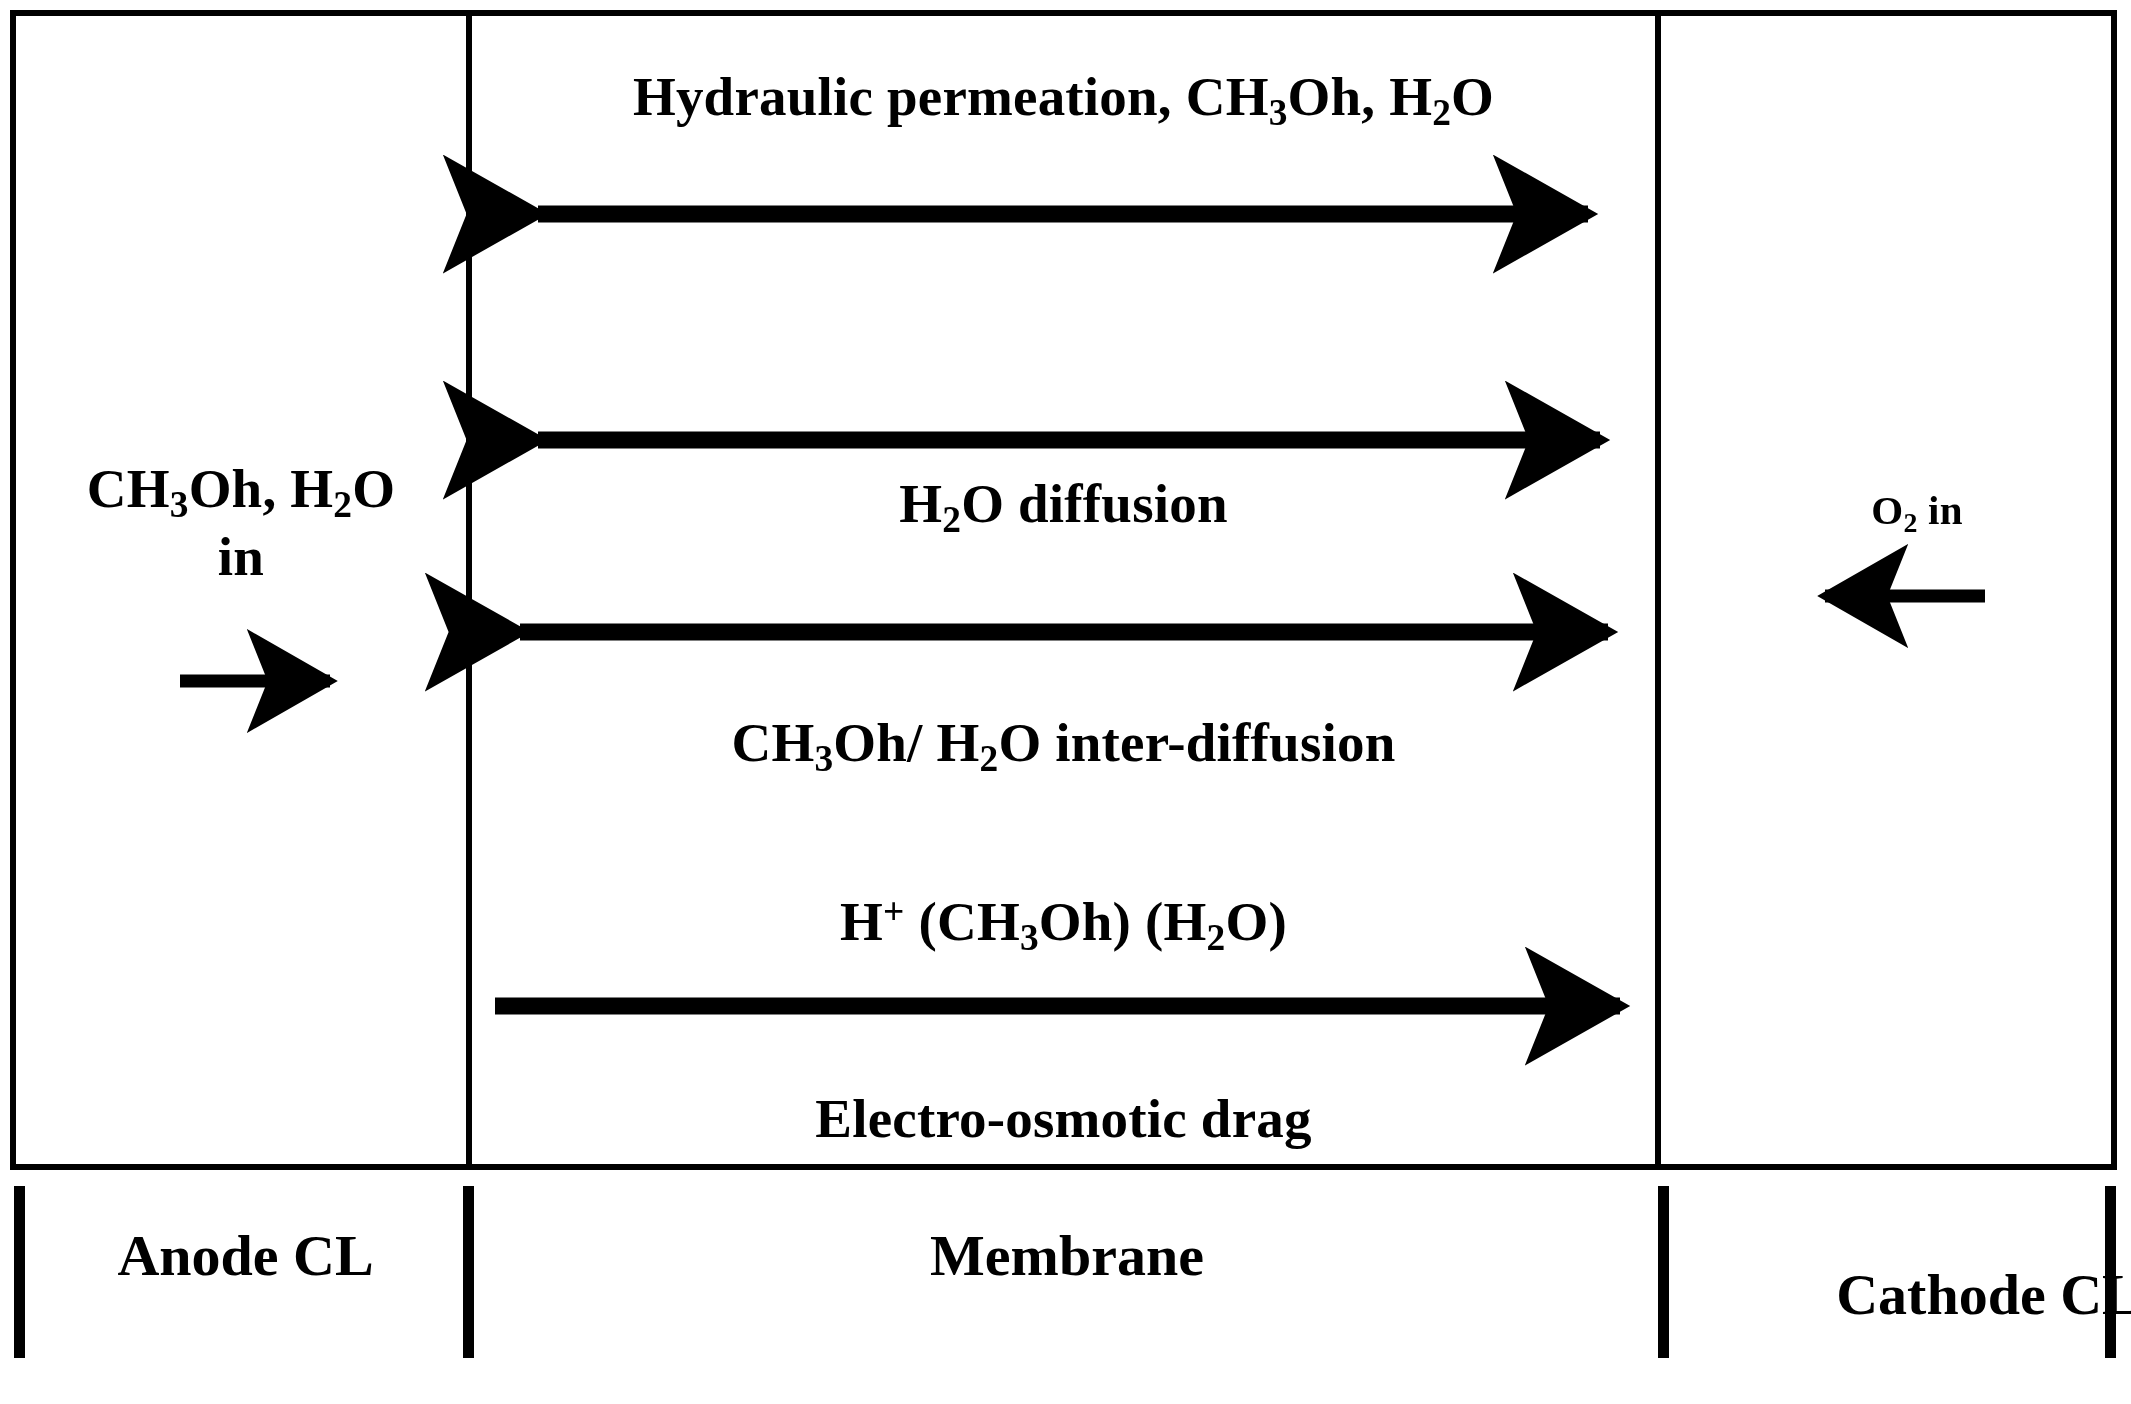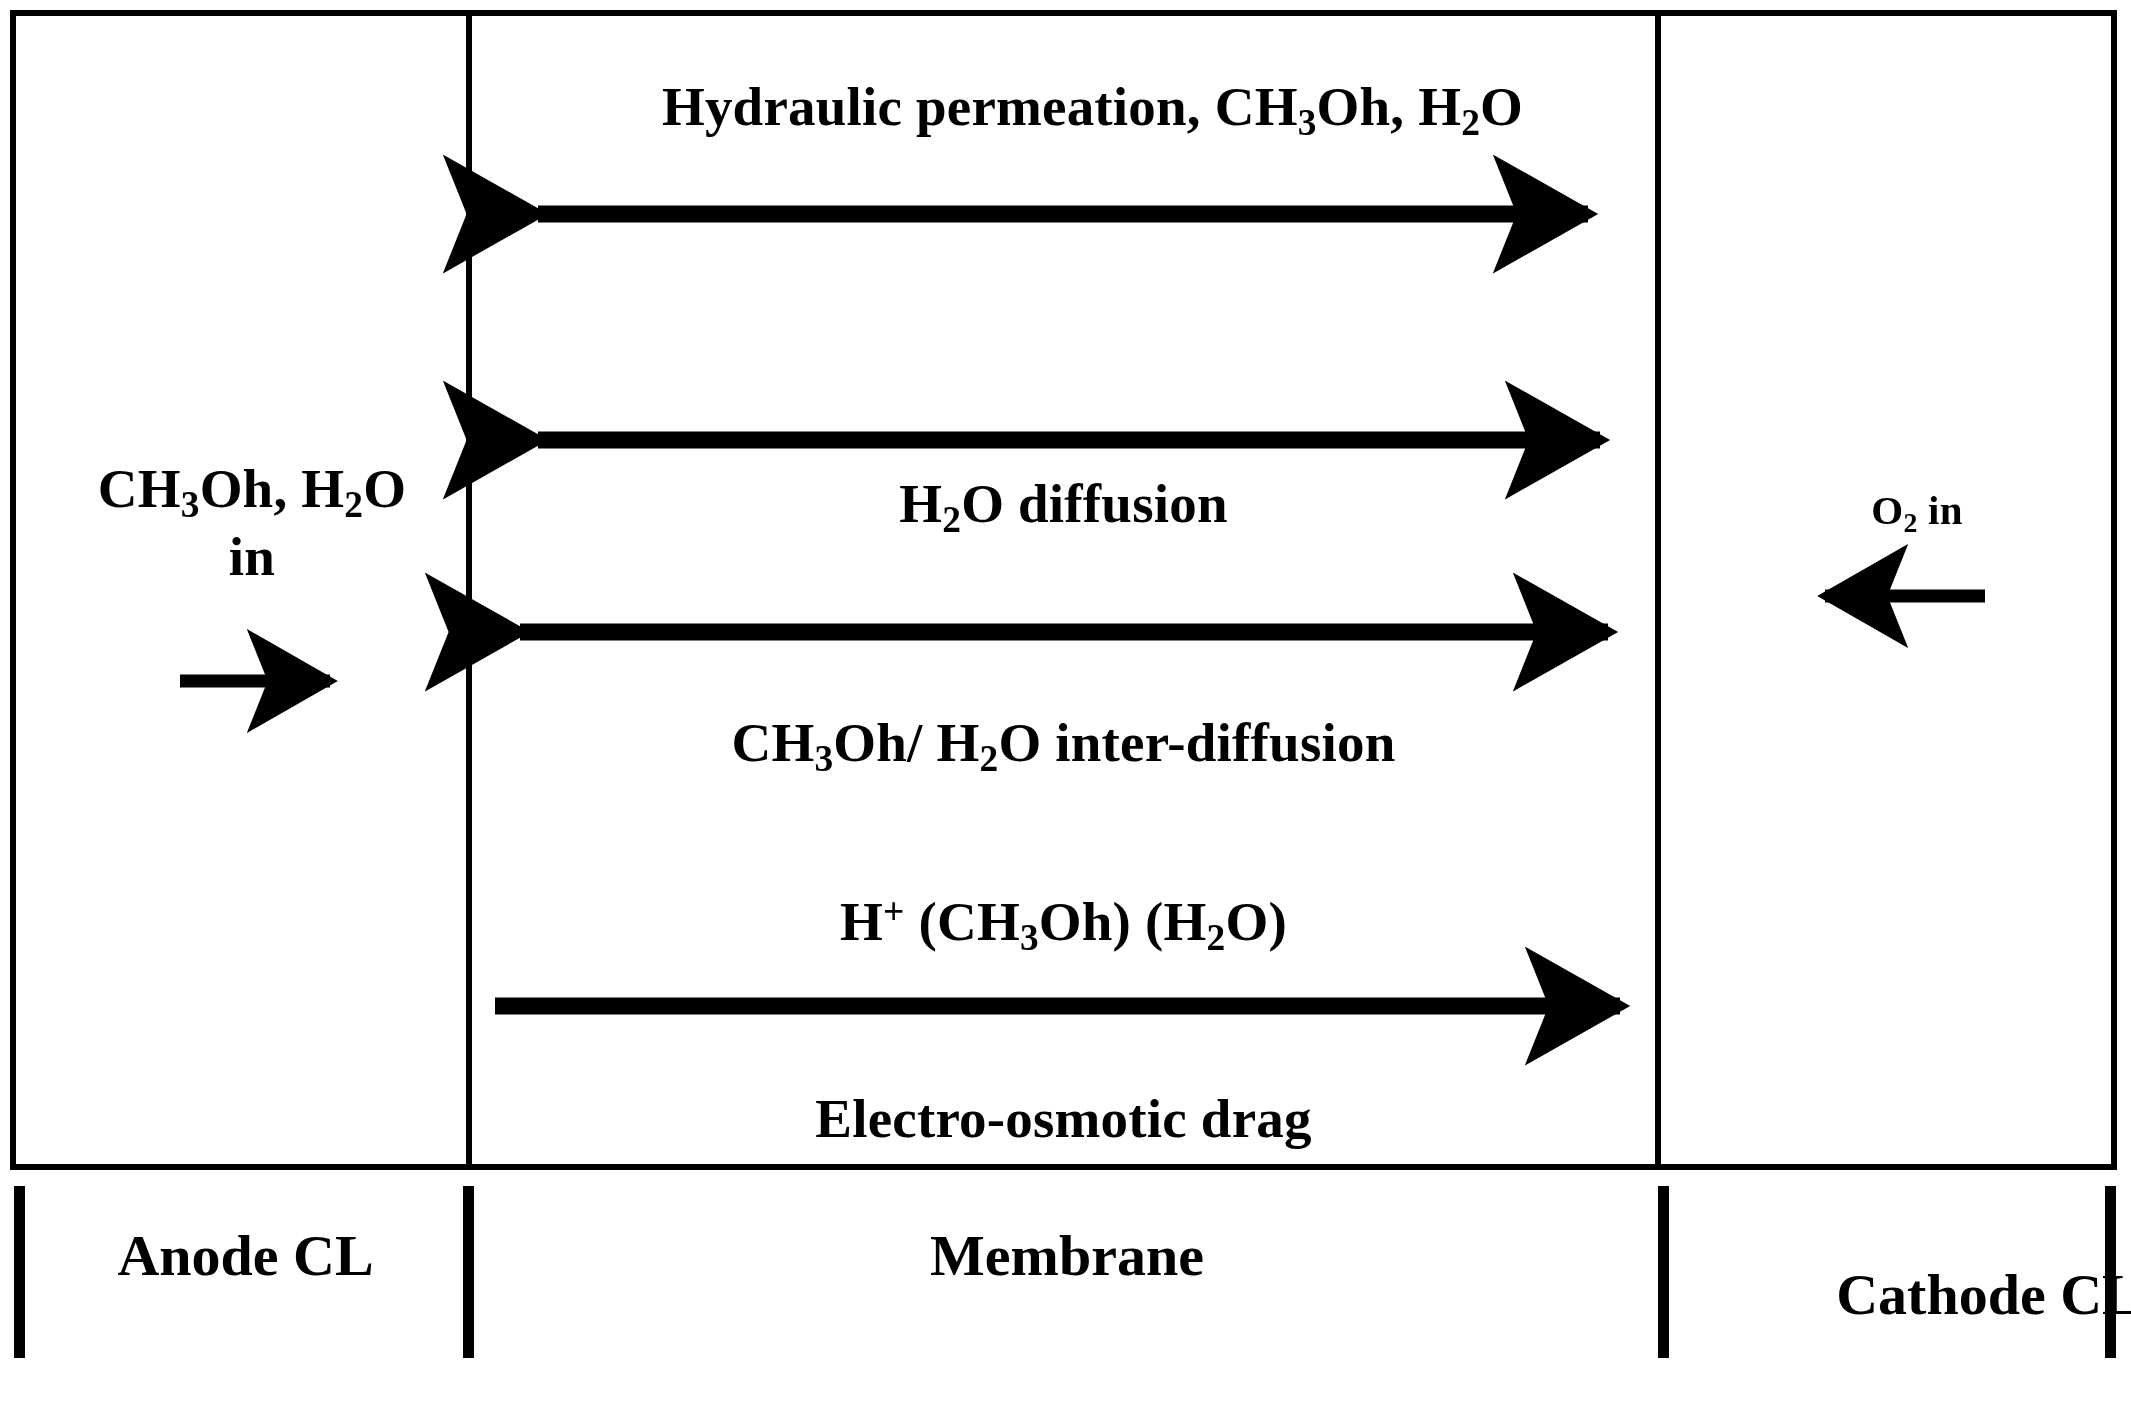--- a/index.html
+++ b/index.html
@@ -64,35 +64,34 @@
   }
   .label sub { font-size: 0.68em; vertical-align: -0.28em; }
   .label sup { font-size: 0.68em; vertical-align: 0.42em; }
 
   .anode-feed {
     left: 16px;
     top: 458px;
     width: 450px;
     font-size: 55px;
     white-space: normal;
-    padding-left: 11px;
   }
   .cathode-feed {
     left: 1661px;
     top: 488px;
     width: 512px;
     font-size: 41px;
   }
 
   .mem-label {
     left: 472px;
     width: 1183px;
     font-size: 55px;
   }
-  .lbl-hydraulic   { top: 76px; padding-left: 29px; }
+  .lbl-hydraulic   { top: 66px; }
   .lbl-ch3oh-diff  { top: 288px; }
   .lbl-h2o-diff    { top: 473px; }
   .lbl-interdiff   { top: 712px; }
   .lbl-hplus       { top: 871px; margin-top: 20px; }
   .lbl-eod         { top: 1088px; }
 
   
   .arrow-layer {
     position: absolute;
     left: 0; top: 0;

